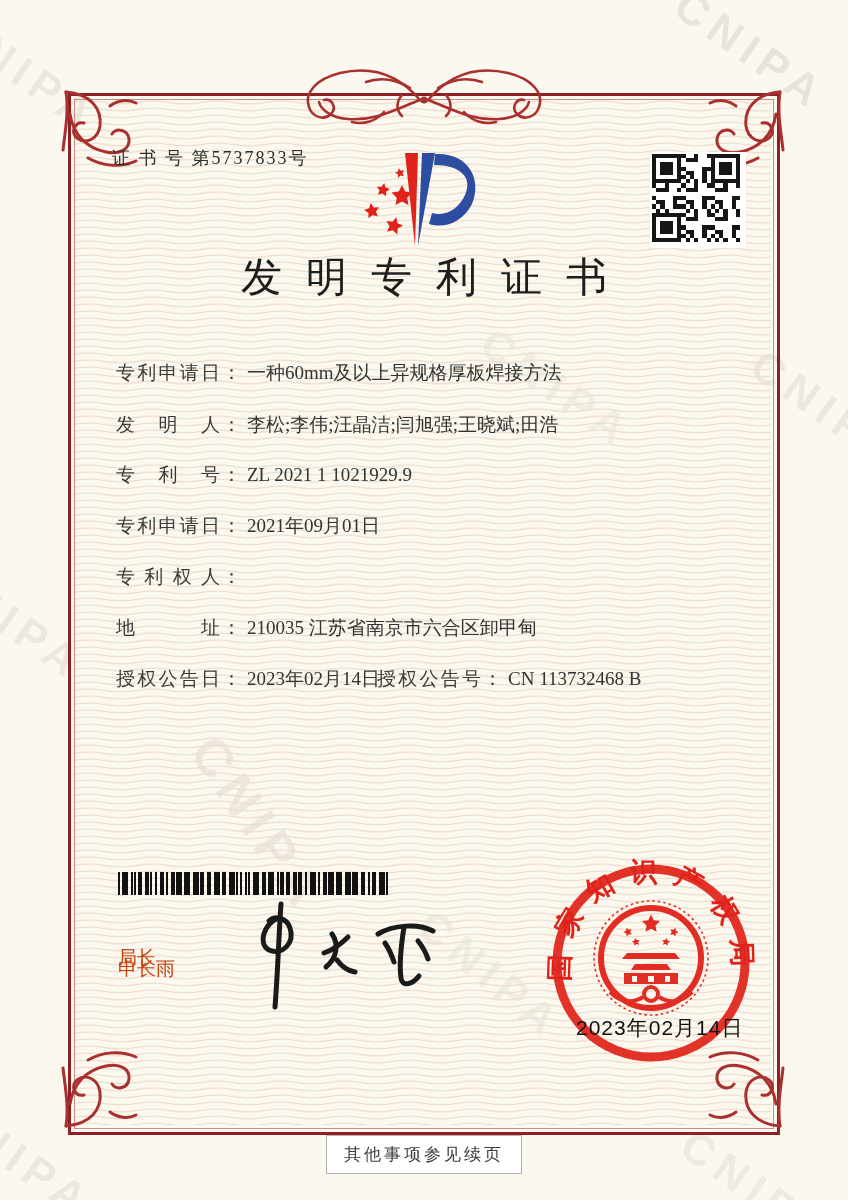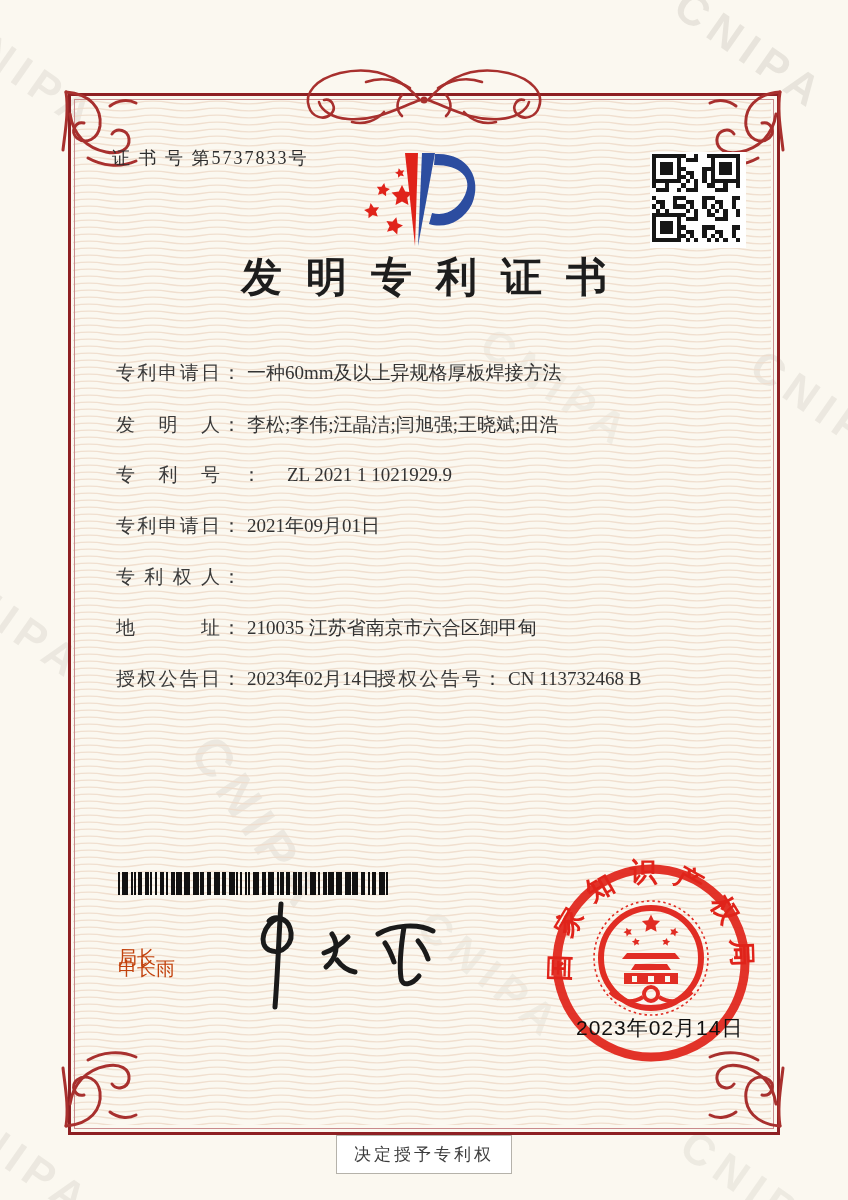--- a/index.html
+++ b/index.html
@@ -14,21 +14,21 @@
   .frame-outer{position:absolute;left:68px;top:93px;width:706px;height:1036px;
       border:3px solid #8e2023;}
   .frame-inner{position:absolute;left:3px;top:3px;right:3px;bottom:3px;border:1px solid #c98a8c;}
   .orn{position:absolute;pointer-events:none;}
   
   .cert-no{position:absolute;left:112px;top:146px;font-size:18px;letter-spacing:2px;color:#2e2e2e;}
   .logo{position:absolute;left:355px;top:142px;}
   .qr{position:absolute;left:650px;top:152px;width:92px;height:92px;background:#fff;padding:2px;}
   .qr i{position:absolute;background:#161616;}
   .title{position:absolute;left:0;top:250px;width:100%;text-align:center;
-         font-size:41px;font-weight:700;letter-spacing:24px;text-indent:24px;color:#1d1d1d;}
+         font-size:41px;font-weight:400;letter-spacing:24px;text-indent:24px;color:#1d1d1d;}
   
   .field-row{position:absolute;left:116px;width:648px;display:flex;align-items:baseline;
              font-size:19px;color:#333;}
   .flabel{display:inline-block;width:104px;text-align:justify;text-align-last:justify;color:#3a3a3a;}
   .fcolon{margin:0 6px 0 2px;}
   .fvalue{white-space:nowrap;}
   .grant-no{position:absolute;left:261px;top:0;display:flex;align-items:baseline;}
   
   .paras{position:absolute;left:116px;top:700px;width:628px;font-size:17px;line-height:29px;color:#272727;}
   .paras p{margin:0;text-indent:2em;}
@@ -344,21 +344,21 @@
   <div class="field-row" style="top:360px;">
     <span class="flabel">专利申请日</span>
       <span class="fcolon">：</span>
     <span class="fvalue">一种60mm及以上异规格厚板焊接方法</span>
   </div>
   <div class="field-row" style="top:412px;">
     <span class="flabel">发明人</span>
       <span class="fcolon">：</span>
     <span class="fvalue">李松;李伟;汪晶洁;闫旭强;王晓斌;田浩</span>
   </div>
-  <div class="field-row" style="top:462px;gap:20px;">
+  <div class="field-row" style="top:462px;">
     <span class="flabel">专利号</span>
       <span class="fcolon">：</span>
     <span class="fvalue">ZL 2021 1 1021929.9</span>
   </div>
   <div class="field-row" style="top:513px;">
     <span class="flabel">专利申请日</span>
       <span class="fcolon">：</span>
     <span class="fvalue">2021年09月01日</span>
   </div>
   <div class="field-row" style="top:564px;">
@@ -421,15 +421,15 @@
       <rect x="86" y="118" width="5" height="6" fill="#fbf8f0"></rect>
       <rect x="102" y="118" width="6" height="6" fill="#fbf8f0"></rect>
       <rect x="119" y="118" width="5" height="6" fill="#fbf8f0"></rect>
       <circle cx="105" cy="136" r="7" fill="none" stroke="#e0231a" stroke-width="4"></circle>
       <path d="M97,139 C86,146 74,144 64,134" fill="none" stroke="#e0231a" stroke-width="4"></path>
       <path d="M113,139 C124,146 136,144 146,134" fill="none" stroke="#e0231a" stroke-width="4"></path>
     </g>
   </svg>
   <div class="seal-date">2023年02月14日</div>
 
-  <div class="note-box">决定授予专利权</div>
+  <div class="note-box">其他事项参见续页</div>
 
 </div>
 
 </body></html>

